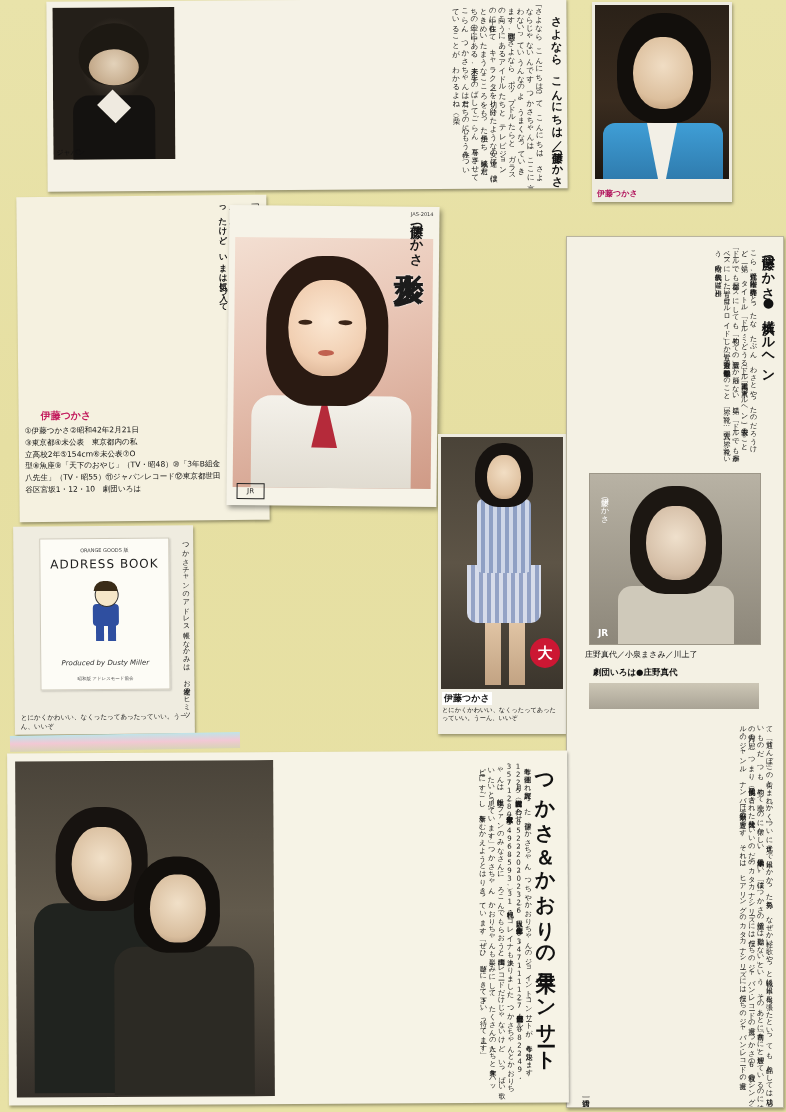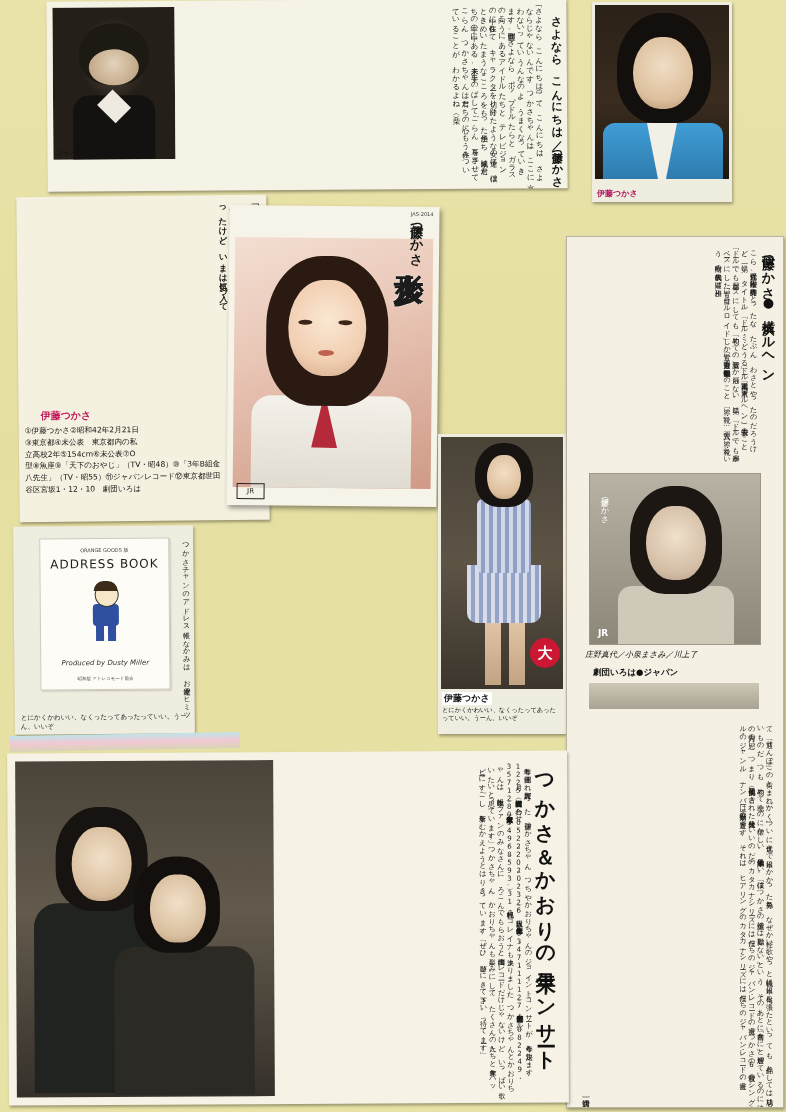--- a/index.html
+++ b/index.html
@@ -310,21 +310,21 @@
     position:absolute;left:28px;top:112px;width:116px;height:58px;background:#cfc9ba;border-radius:14px 14px 0 0;
   }
   #right-col .rphoto .sig{
     position:absolute;left:8px;top:18px;font-size:8px;color:#fff;
     writing-mode:vertical-rl;text-orientation:upright;
   }
   #right-col .rphoto .jk{
     position:absolute;left:8px;bottom:6px;font-size:9px;color:#fff;font-weight:bold;
   }
   #right-col .rcap1{
-    position:absolute;left:18px;top:412px;font-size:8px;color:#111;font-style:italic;
+    position:absolute;left:18px;top:412px;font-size:8px;color:#111;
   }
   #right-col .rcap2{
     position:absolute;left:26px;top:430px;font-size:8.5px;color:#111;font-weight:bold;
   }
   #right-col .rstrip{
     position:absolute;left:22px;top:446px;width:170px;height:26px;
     background:linear-gradient(180deg,#cdc7b6,#a9a395);
   }
   #right-col .rbody2{
     position:absolute;right:10px;top:484px;width:196px;height:560px;
@@ -479,21 +479,21 @@
     <div class="rtitle">伊藤つかさ●横浜メルヘン</div>
     <div class="rbody1">こら、庄野真代、松本隆の専売特許をとったな。たぶん、わさとやったのだろうけど。第一に、タイトル。「ドール・ミ・どうる」（ドール「太田裕美」／「東京メルヘン」）。未公表のこと。「ドール」でも日本が一ースにしても、「初めての童謡」しか踊らない。第二に、「ドール」でも日本がベースにした「青い目・セルロイド」しか「青い目・人形」「（金の船）愛鶴唱歌をのこと、「赤い靴」……「異人」の「赤い靴」という、南欧の代表的な「遊ば歩相」。</div>
     <div class="rphoto">
       <div class="body"></div>
       <div class="hair"></div>
       <div class="face"></div>
       <div class="sig">伊藤つかさ</div>
       <div class="jk">JR</div>
     </div>
     <div class="rcap1">庄野真代／小泉まさみ／川上了</div>
-    <div class="rcap2">劇団いろは●ジャパン</div>
+    <div class="rcap2">劇団いろは●庄野真代</div>
     <div class="rstrip"></div>
     <div class="rbody2">て、「通せんぼ」「この街とまれ」「かく」ついに近代まで日本にかかった気分を、なぜか軽い歌、やっと戦後に日本に根を張ったといっても、作品としては成功しているからいいのだけれど、つかさのほうも懐かしいものだ。つも、初めて聴くのに懐かしい、絵本学風物しい。「僕はつかさの童謡には動揺しない」という。そのあとに「前向きに」と理解しているのには共感と好感を持つ。つかさはヒアリングの部分集中できているが、反対の方向の思い、つまり、浅田美代子（使い古された大比較分りいいのだ）のカタカナ・シリーズには僕たちのジャパン・レコードの提言、つかさの6枚目のシングル「遊び心」、そして同6枚目のシングルは、ジャンプ、メンタル・のジャンル、ナンバーは一挙効果の定番です。それは、ヒアリングのカタカナ・シリーズには僕たちのジャパン・レコードの提言。</div>
     <div class="rsign">渡辺秀一</div>
   </div>
 
   <div class="clip" id="bottom-art">
     <div id="bphoto">
       <div class="g1b"></div>
       <div class="g2b"></div>
       <div class="g1h"></div>

